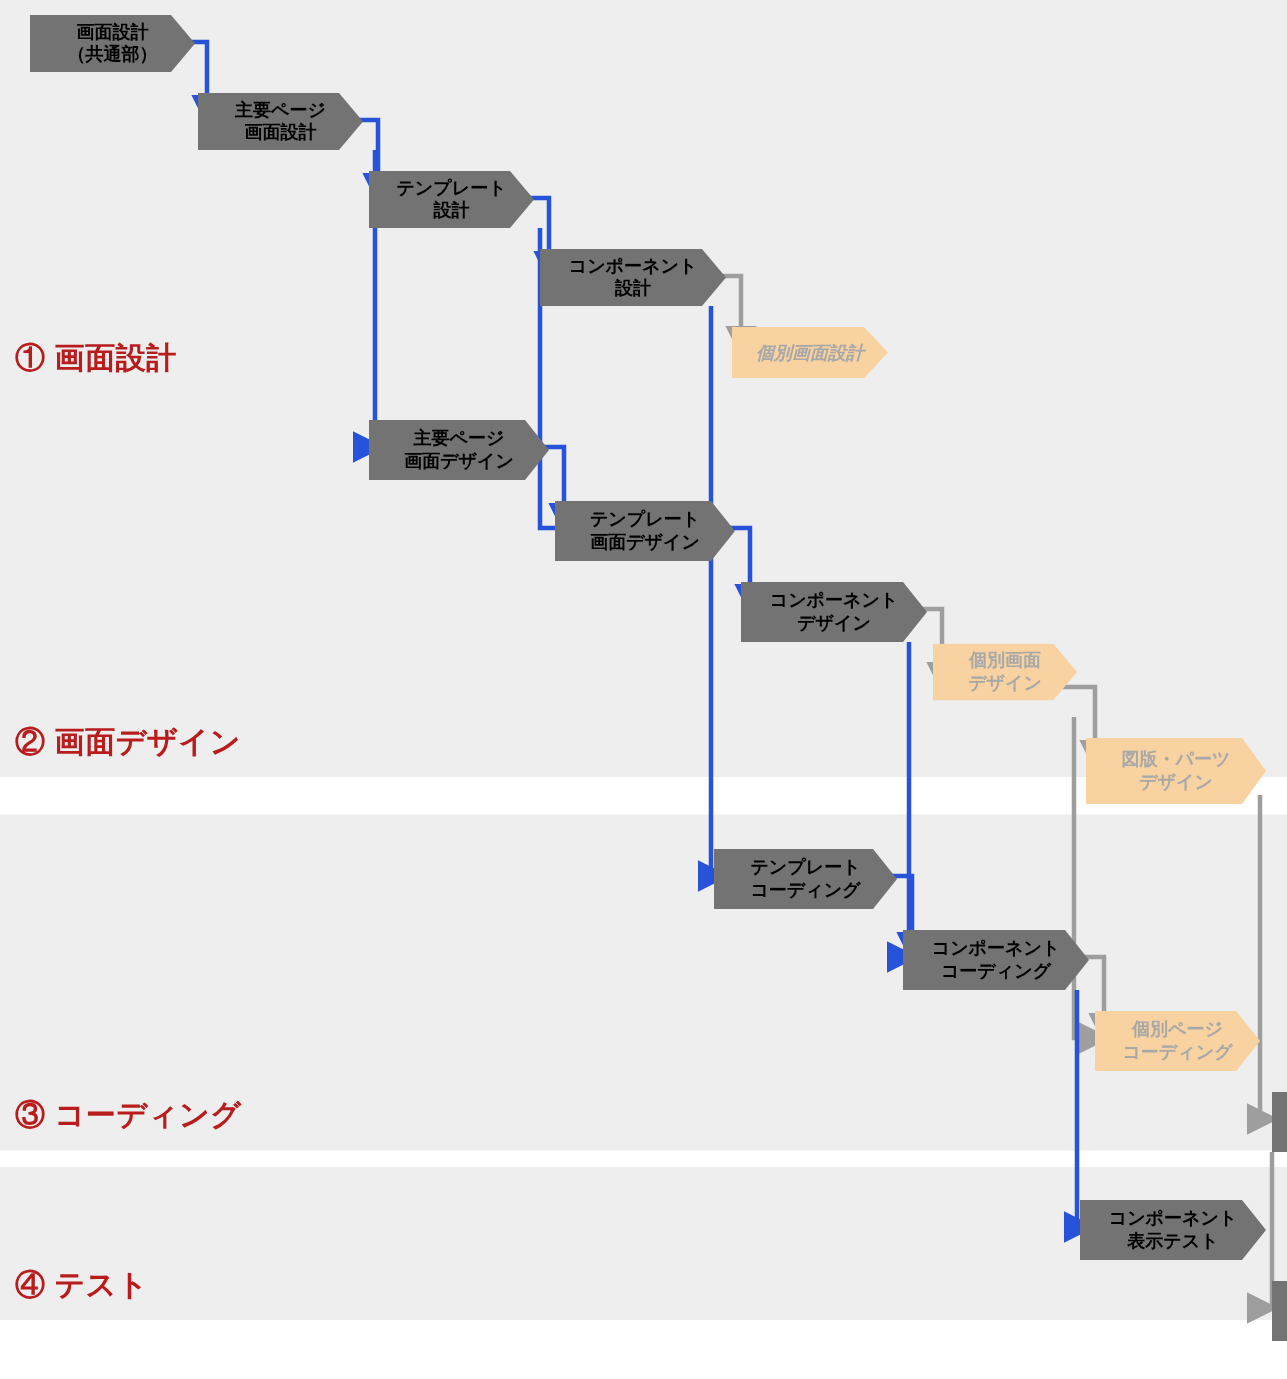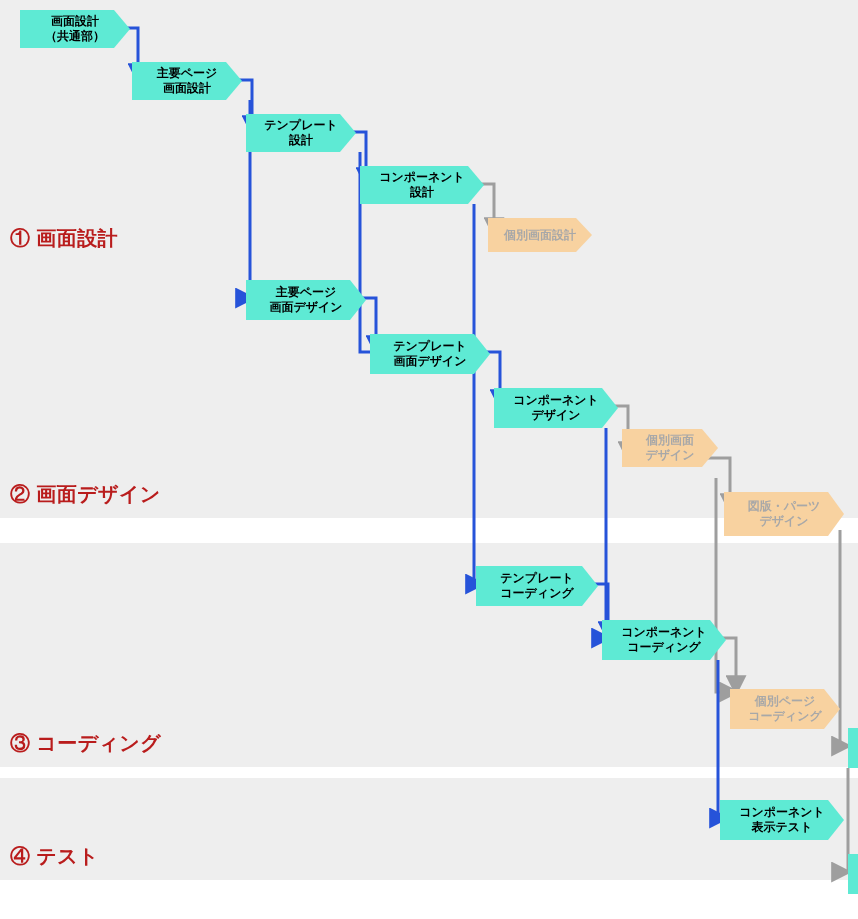--- a/index.html
+++ b/index.html
@@ -14,21 +14,21 @@
     color:#b91c1c;font-weight:700;font-size:20px;letter-spacing:.02em;
     white-space:nowrap;
   }
   .node{
     position:absolute;display:flex;align-items:center;justify-content:center;
     text-align:center;font-weight:700;line-height:1.25;
     padding:4px 8px 4px 8px;box-sizing:border-box;
     filter:drop-shadow(0 1px 0 rgba(0,0,0,.15));
     white-space:pre-line;
   }
-  .node.primary{background:#5eead4;color:#000;font-size:12px;}
+  .node.primary{background:#737373;color:#000;font-size:12px;}
   .node.faded{background:#f8d2a0;color:#a8a8a8;font-size:12px;}
   
   .node{clip-path:polygon(0 0, calc(100% - 16px) 0, 100% 50%, calc(100% - 16px) 100%, 0 100%);}
   svg.arrows{position:absolute;left:0;top:0;pointer-events:none;}
 </style>
 </head>
 <body>
 
 <div class="section" style="top: 0px; height: 262px;">
   <div class="section-label">① 画面設計</div>
@@ -76,34 +76,34 @@
 
 <div id="nodes">
     <div class="node primary" style="left: 20px; top: 10px; width: 110px; height: 38px;">画面設計
 （共通部）</div>
     <div class="node primary" style="left: 132px; top: 62px; width: 110px; height: 38px;">主要ページ
 画面設計</div>
     <div class="node primary" style="left: 246px; top: 114px; width: 110px; height: 38px;">テンプレート
 設計</div>
     <div class="node primary" style="left: 360px; top: 166px; width: 124px; height: 38px;">コンポーネント
 設計</div>
-    <div class="node faded" style="left: 488px; top: 218px; width: 104px; height: 34px;">個別画面設計</div>
+    <div class="node faded" style="left: 488px; top: 218px; width: 104px; height: 34px; font-style: italic;">個別画面設計</div>
     <div class="node primary" style="left: 246px; top: 280px; width: 120px; height: 40px;">主要ページ
 画面デザイン</div>
     <div class="node primary" style="left: 370px; top: 334px; width: 120px; height: 40px;">テンプレート
 画面デザイン</div>
     <div class="node primary" style="left: 494px; top: 388px; width: 124px; height: 40px;">コンポーネント
 デザイン</div>
     <div class="node faded" style="left: 622px; top: 429px; width: 96px; height: 38px;">個別画面
 デザイン</div>
     <div class="node faded" style="left: 724px; top: 492px; width: 120px; height: 44px;">図版・パーツ
 デザイン</div>
     <div class="node primary" style="left: 476px; top: 566px; width: 122px; height: 40px;">テンプレート
 コーディング</div>
     <div class="node primary" style="left: 602px; top: 620px; width: 124px; height: 40px;">コンポーネント
 コーディング</div>
-    <div class="node faded" style="left: 730px; top: 674px; width: 110px; height: 40px; margin-top: 15px;">個別ページ
+    <div class="node faded" style="left: 730px; top: 674px; width: 110px; height: 40px;">個別ページ
 コーディング</div>
     <div class="node primary" style="left: 848px; top: 728px; width: 40px; height: 40px;"></div>
     <div class="node primary" style="left: 720px; top: 800px; width: 124px; height: 40px;">コンポーネント
 表示テスト</div>
     <div class="node primary" style="left: 848px; top: 854px; width: 40px; height: 40px;"></div>
   </div>
 
 </body></html>

